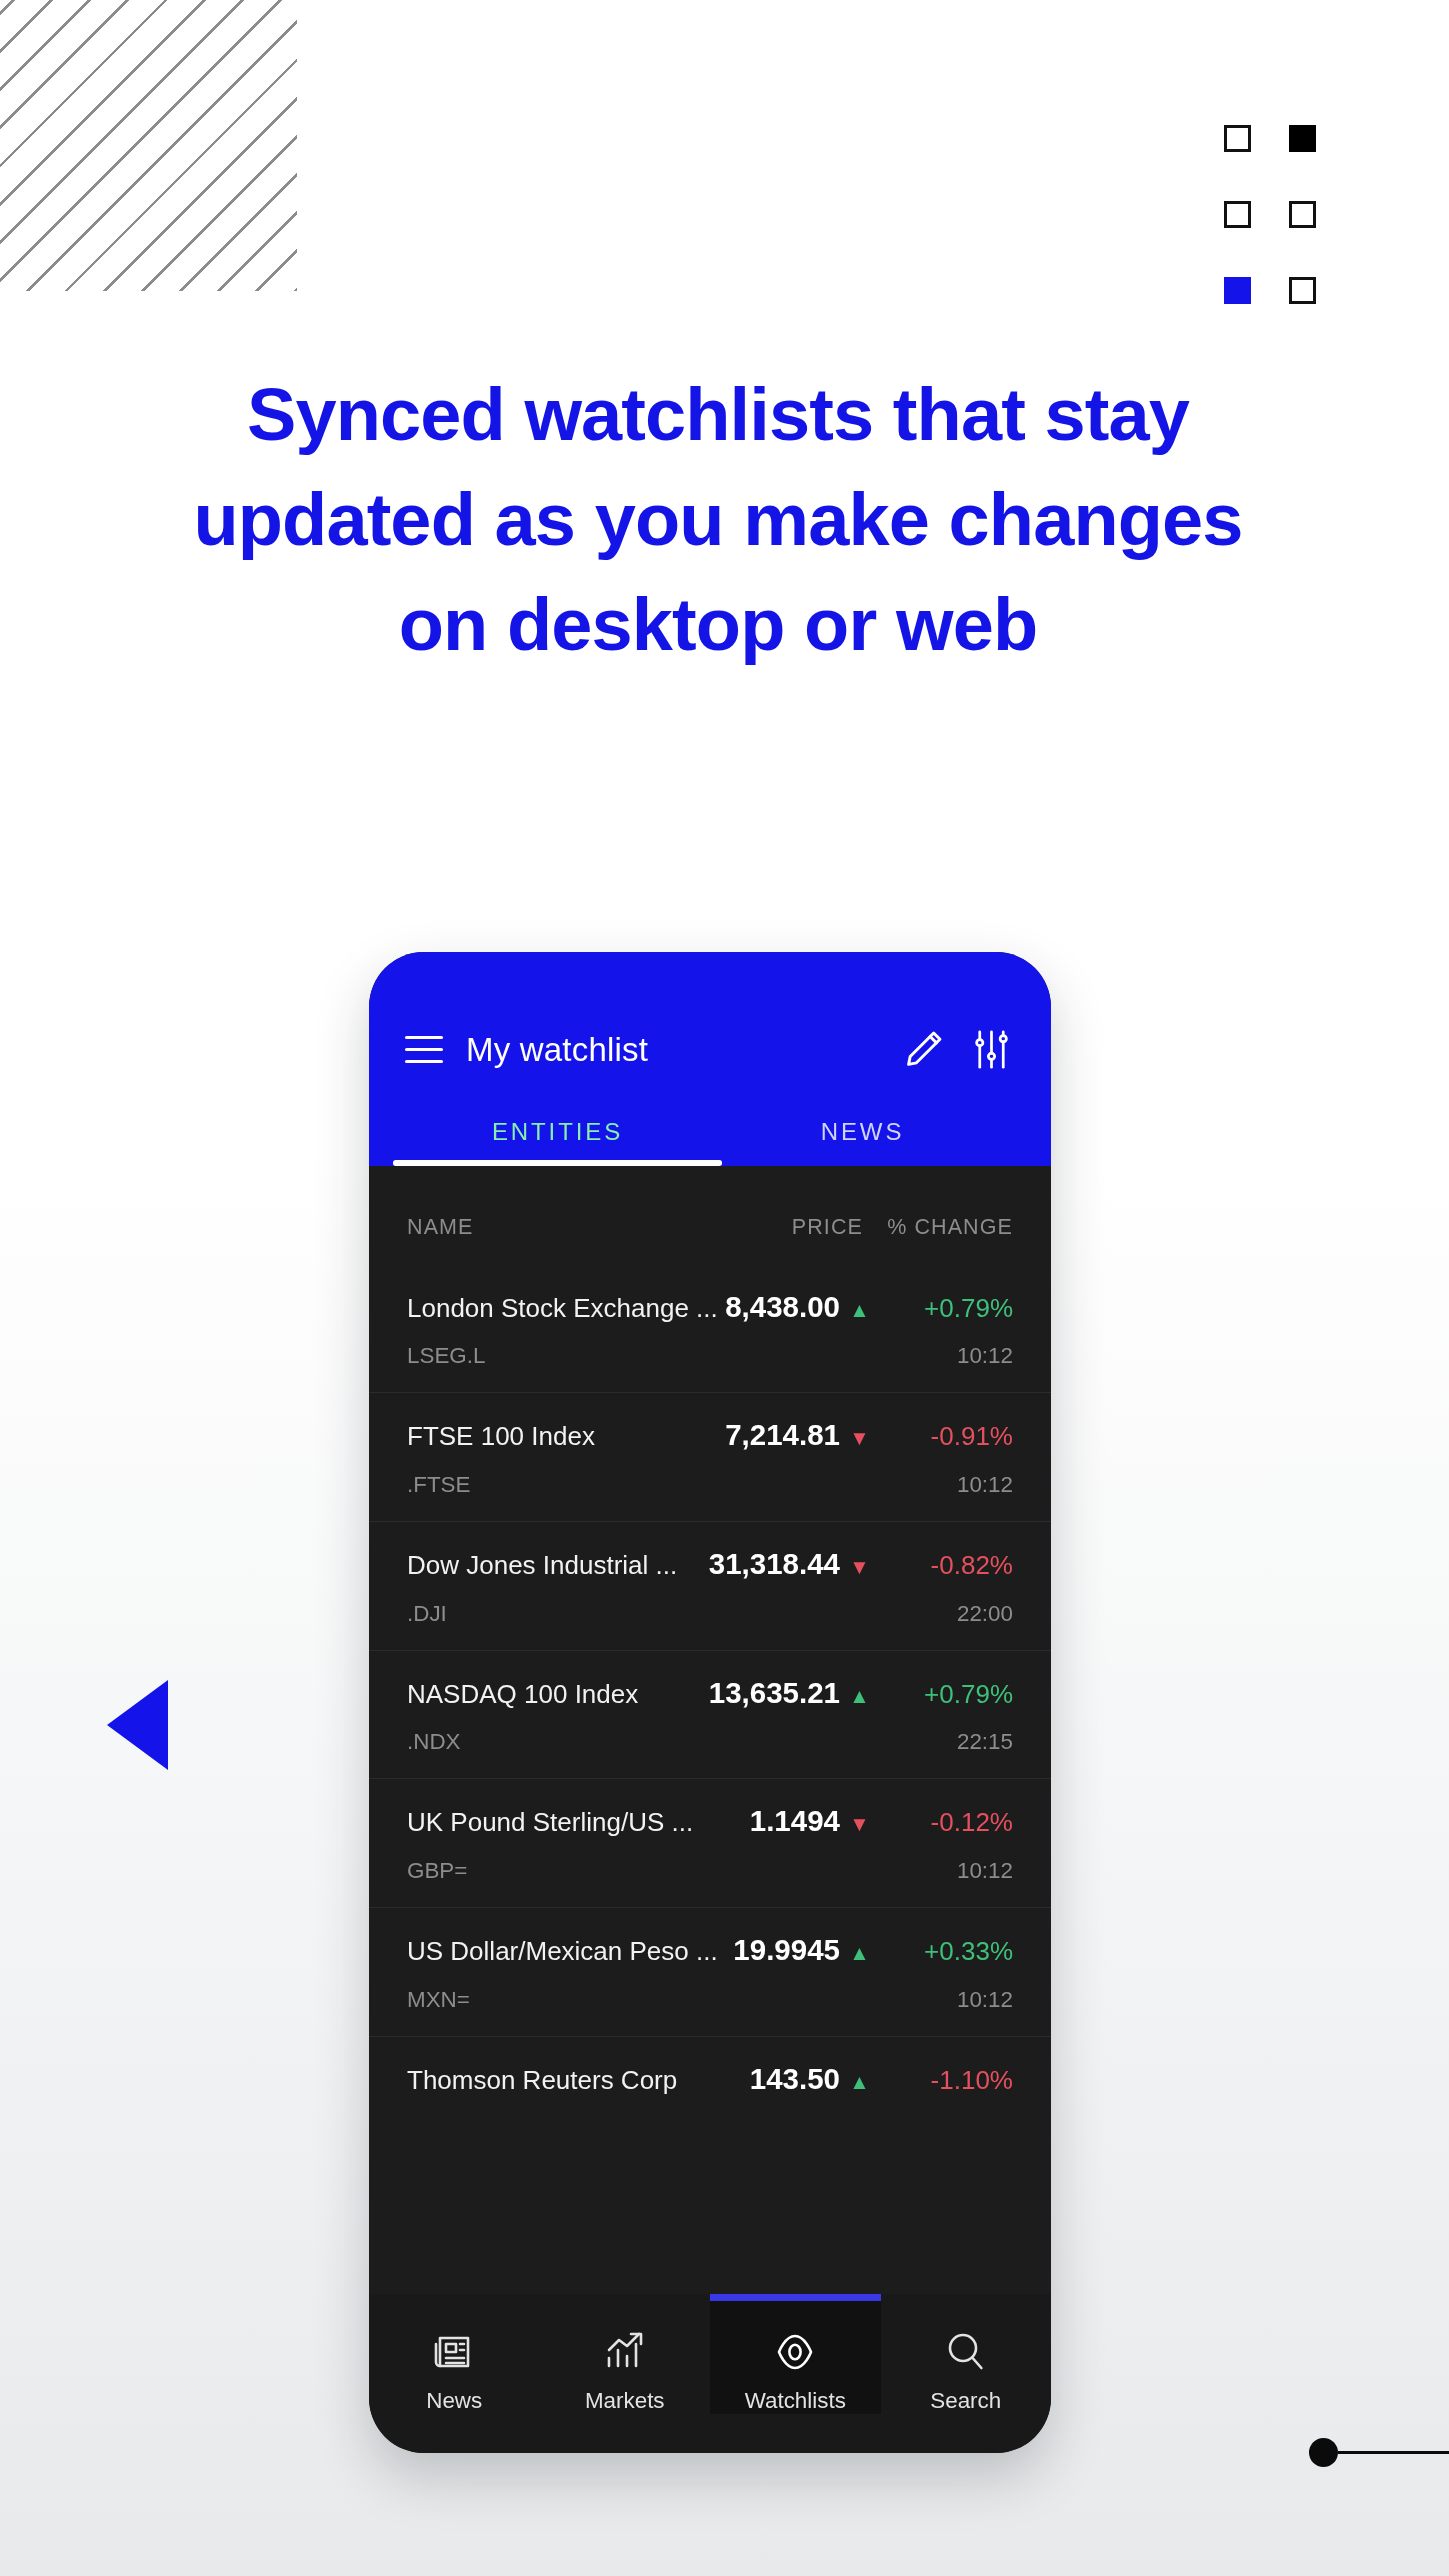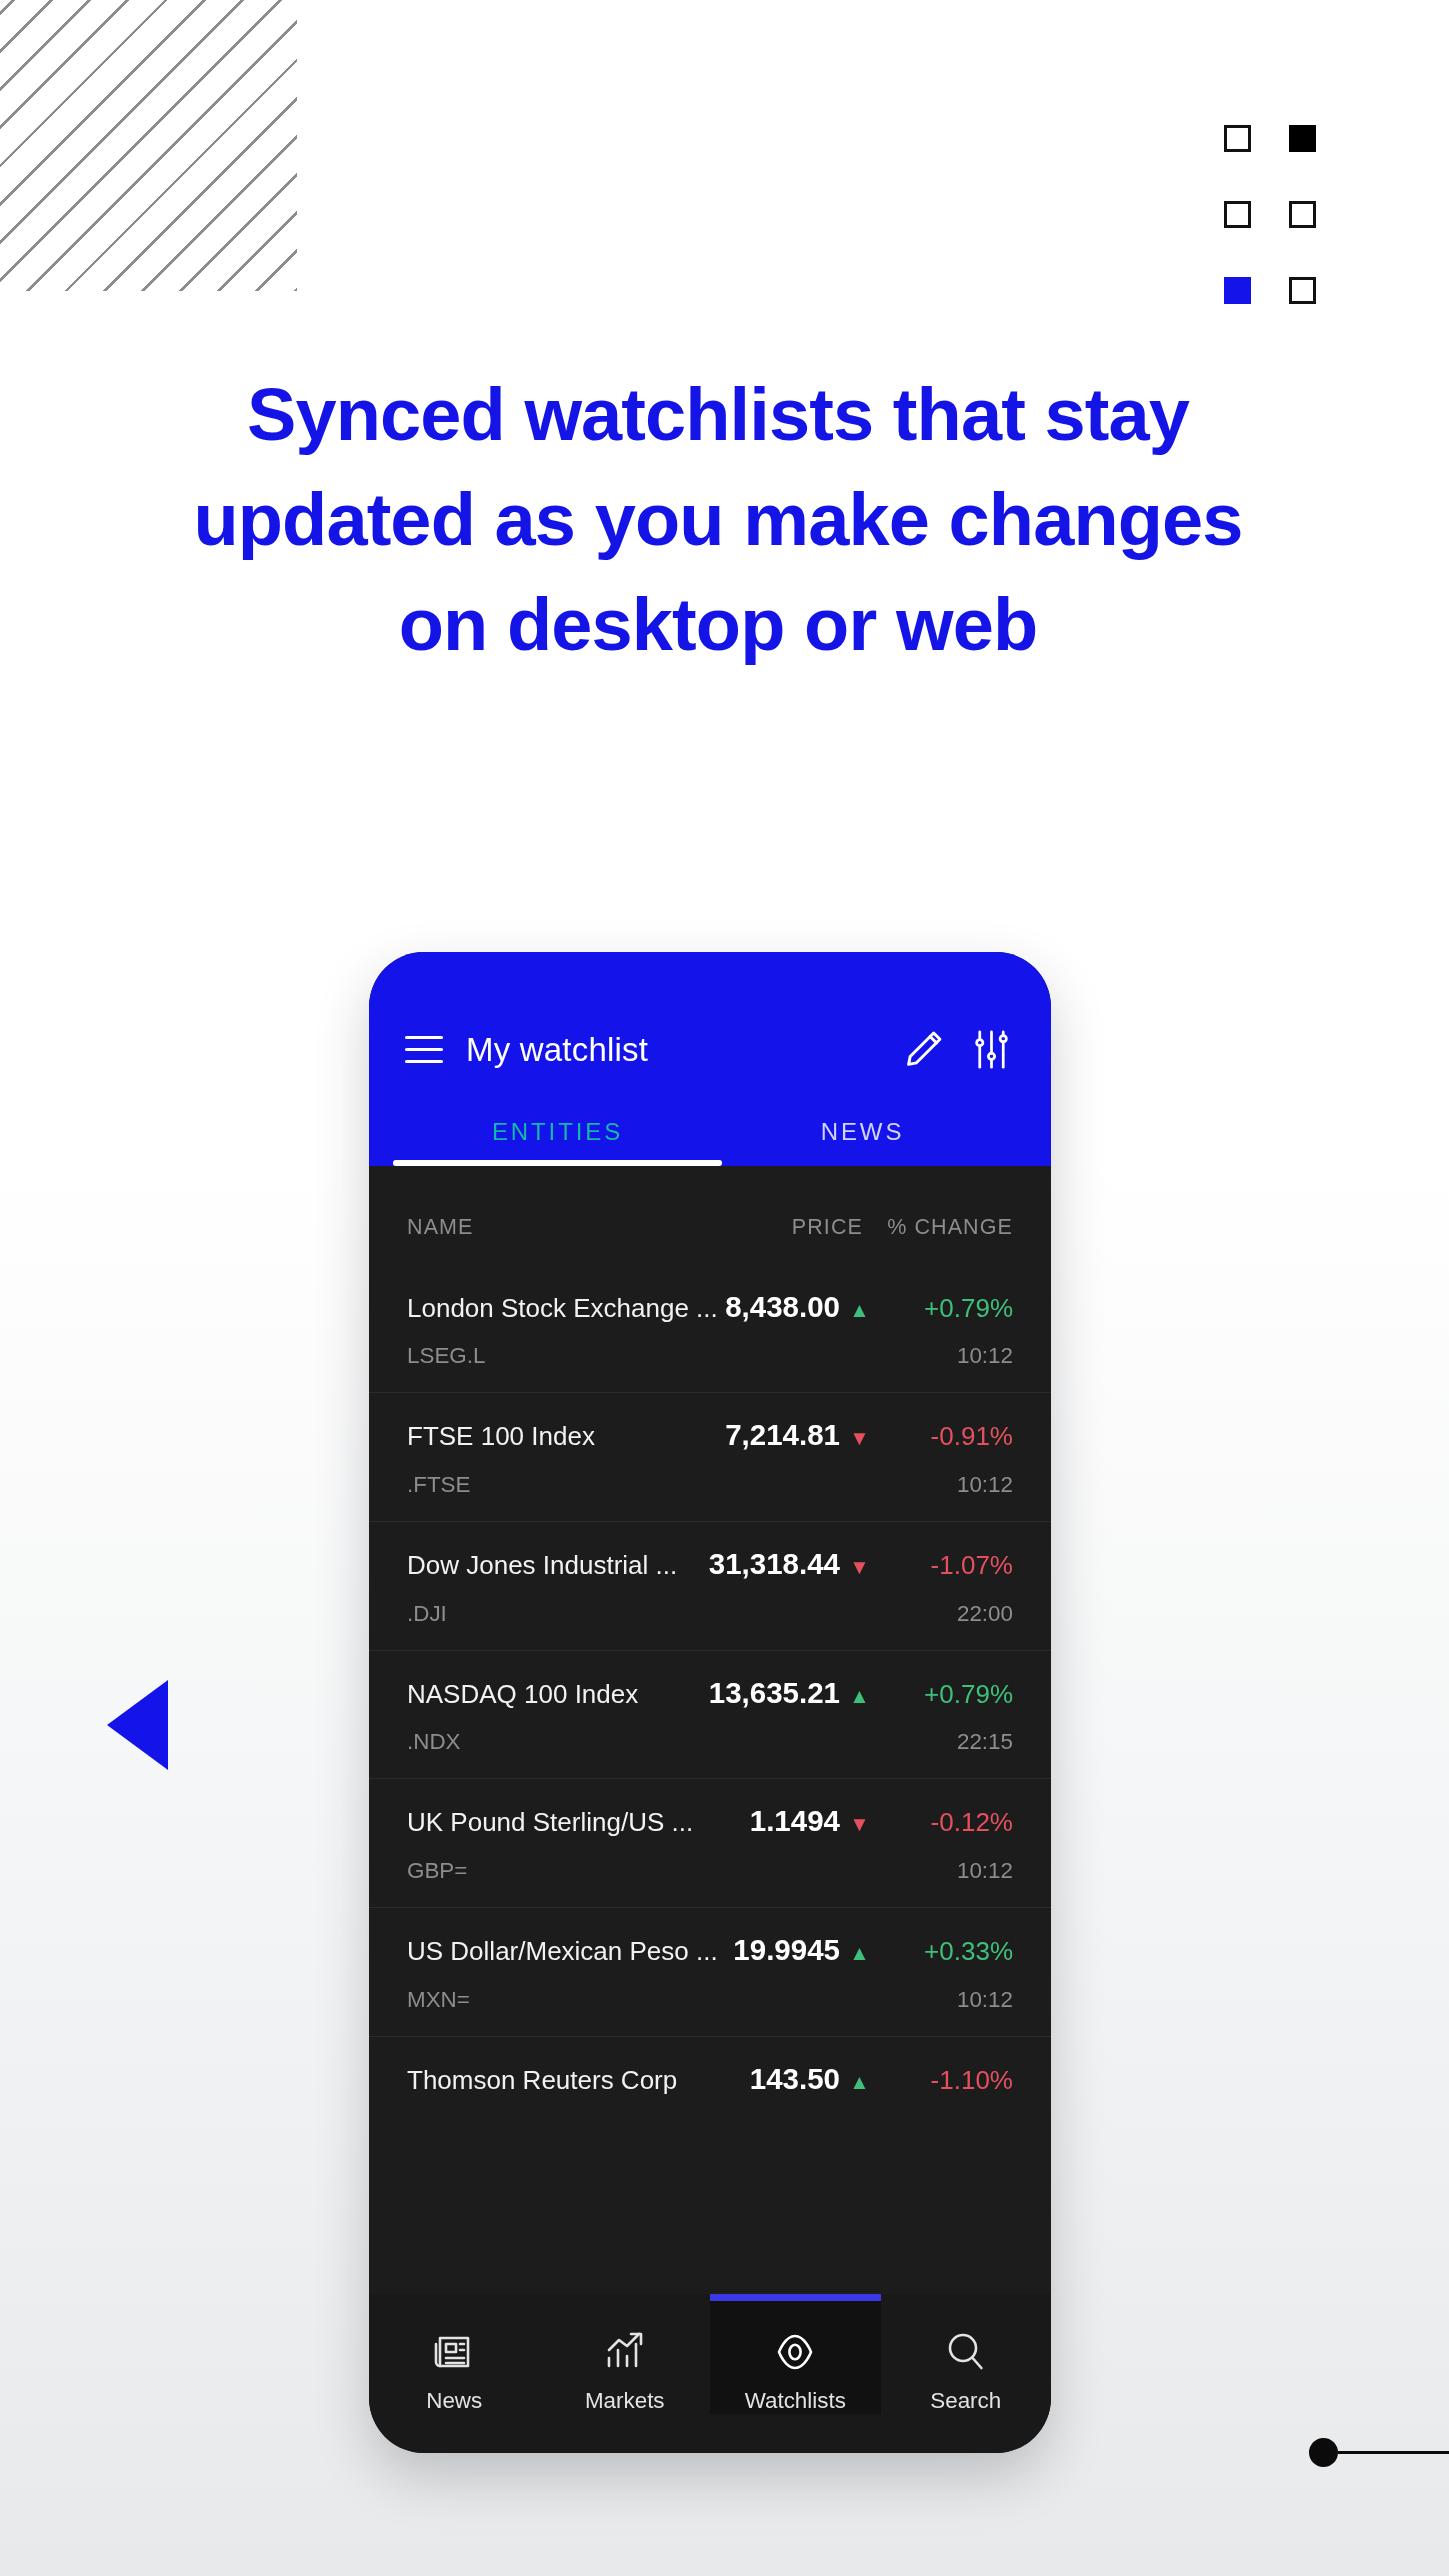--- a/index.html
+++ b/index.html
@@ -73,21 +73,21 @@
   .hdr-row { display:flex; align-items:center; height:55px; }
   .hamburger { width:38px; height:27px; display:flex; flex-direction:column; justify-content:space-between; margin-right:23px; cursor:pointer; }
   .hamburger span { display:block; height:2.7px; background:#ffffff; border-radius:1.8px; }
   .app-title { color:#ffffff; font-size:33px; letter-spacing:0.2px; }
   .hdr-spacer { flex:1; }
   .hdr-icon { width:47px; height:47px; margin-left:21.5px; cursor:pointer; }
   .hdr-icon svg { width:100%; height:100%; display:block; }
 
   .tabs { display:flex; margin-top:41px; }
   .tab { flex:1; text-align:center; padding-bottom:19.7px; color:#cfd4ff; font-size:24px; letter-spacing:2.9px; cursor:pointer; position:relative; }
-  .tab.active { color:#14b8a6; }
+  .tab.active { color:#86efac; }
   .tab.active::after { content:""; position:absolute; left:-4%; right:-4%; bottom:0; height:5.4px; background:#ffffff; border-radius:2.7px; }
 
   
   .table-wrap { flex:1; background:#1c1c1c; overflow:hidden; }
   .col-head { display:flex; align-items:center; padding:30px 38px 25px 38px; color:#8d8d8d; font-size:21.5px; letter-spacing:1.1px;margin-top:19px; }
   .col-head .c-name { flex:1; }
   .col-head .c-price { width:134px; text-align:right; }
   .col-head .c-chg { width:150px; text-align:right; }
 
   .row { padding:25px 38px 23px 38px; border-top:0.9px solid #2b2b2b; }
@@ -203,21 +203,21 @@
           <div class="line2">
             <div class="r-sym">.FTSE</div>
             <div class="r-time">10:12</div>
           </div>
         </div>
         <div class="row">
           <div class="line1">
             <div class="r-name">Dow Jones Industrial ...</div>
             <div class="r-price">31,318.44</div>
             <div class="r-arrow down">▼</div>
-            <div class="r-chg neg">-1.07%</div>
+            <div class="r-chg neg">-0.82%</div>
           </div>
           <div class="line2">
             <div class="r-sym">.DJI</div>
             <div class="r-time">22:00</div>
           </div>
         </div>
         <div class="row">
           <div class="line1">
             <div class="r-name">NASDAQ 100 Index</div>
             <div class="r-price">13,635.21</div>

